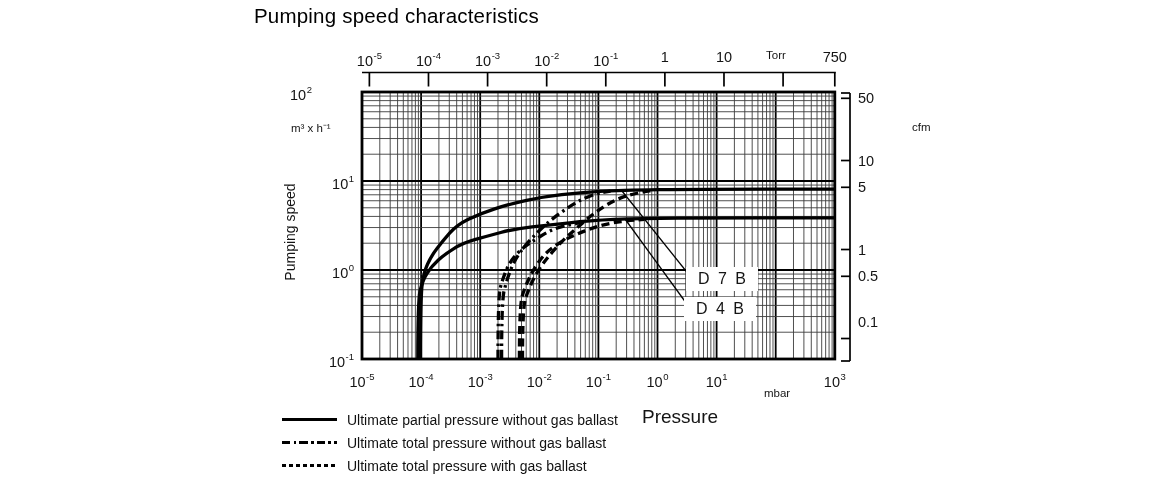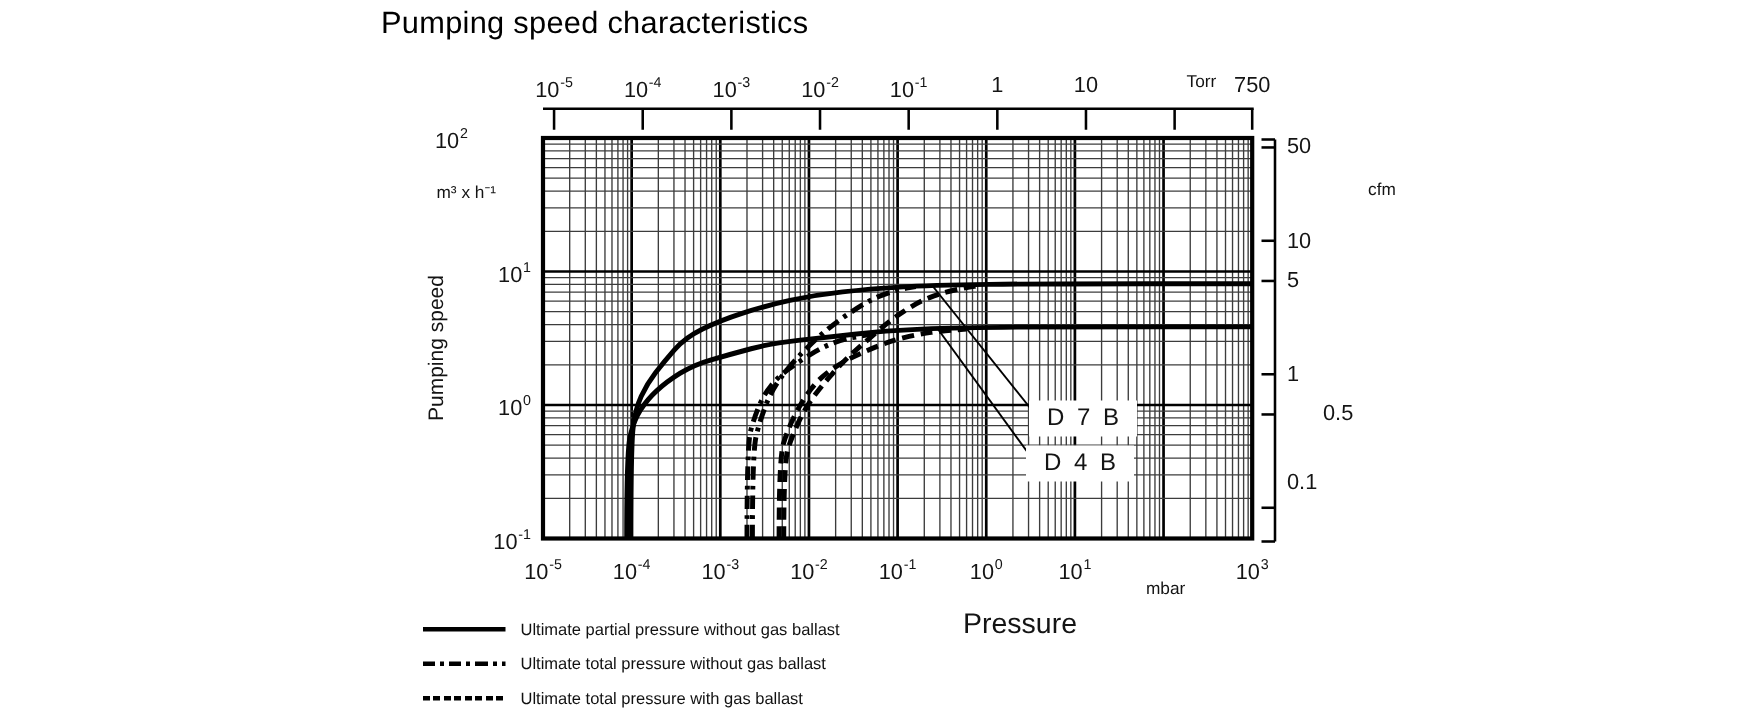--- a/index.html
+++ b/index.html
@@ -6,35 +6,35 @@
   body{width:1160px;height:480px;position:relative;overflow:hidden;
        font-family:"Liberation Sans",sans-serif;color:#141414;}
   #chart-svg{position:absolute;left:0;top:0;z-index:1;}
   #title{position:absolute;left:254px;top:4px;font-size:20.5px;letter-spacing:.2px;color:#000000;}
   .ticklabel{position:absolute;font-size:14.5px;white-space:nowrap;z-index:2;line-height:20px;}
   .ticklabel sup{font-size:9.5px;position:relative;top:-1px;margin-left:.5px;}
   .unit{position:absolute;font-size:11.5px;z-index:2;}
   #pumping-speed-label{position:absolute;left:191px;top:223px;width:200px;height:18px;
       text-align:center;font-size:14px;transform:rotate(-90deg);z-index:2;}
   #m3h-unit{left:291px;top:120px;}
-  #torr-unit{left:766px;top:49px;margin-left:25px;}
+  #torr-unit{left:766px;top:49px;}
   #mbar-unit{left:764px;top:387px;}
   #cfm-unit{left:912px;top:121px;}
   #pressure-label{position:absolute;left:642px;top:406px;font-size:19px;z-index:2;}
   .curve-label{position:absolute;background:#fff;font-size:16px;letter-spacing:2px;
       padding:3px 10px 3px 12px;z-index:5;}
   #curve-label-d8b{left:686px;top:267px;}
   #curve-label-d4b{left:684px;top:297px;}
   #legend{position:absolute;left:282px;top:408px;z-index:2;}
   .legend-row{display:flex;align-items:center;height:23px;}
   .legend-sample{width:55px;flex:0 0 55px;margin-right:10px;}
   .ls-solid{height:3.2px;background:#000;}
   .ls-dashdot{height:3px;background:repeating-linear-gradient(90deg,#000 0 8px,transparent 8px 11.5px,#000 11.5px 14px,transparent 14px 17.5px);}
   .ls-dotted{height:3.6px;background:repeating-linear-gradient(90deg,#000 0 4.5px,transparent 4.5px 7px);}
-  .legend-label{font-size:11px;color:#111;}
+  .legend-label{font-size:14px;color:#111;}
   
   .grid-minor{stroke:#3c3c3c;stroke-width:.9;}
   .grid-major{stroke:#000;stroke-width:1.8;}
   .plot-border{fill:none;stroke:#000;stroke-width:2.8;}
   .axis-line{stroke:#000;stroke-width:1.7;}
   .curve{fill:none;stroke:#000;stroke-width:3.3;}
   .leader{stroke:#000;stroke-width:1.3;}
 </style>
 </head>
 <body>
@@ -215,14 +215,14 @@
 <div class="ticklabel" style="left: 700.982px; top: 47px; width: 46px; text-align: center;">10</div>
 <div class="ticklabel" style="left: 811.798px; top: 47px; width: 46px; text-align: center;">750</div>
 <div class="ticklabel" style="left: 290px; top: 81px; width: 64px; text-align: left;">10<sup>2</sup></div>
 <div class="ticklabel" style="left: 290px; top: 170px; width: 64px; text-align: right;">10<sup>1</sup></div>
 <div class="ticklabel" style="left: 290px; top: 259px; width: 64px; text-align: right;">10<sup>0</sup></div>
 <div class="ticklabel" style="left: 290px; top: 348px; width: 64px; text-align: right;">10<sup>-1</sup></div>
 <div class="ticklabel" style="left: 858px; top: 88.3042px;">50</div>
 <div class="ticklabel" style="left: 858px; top: 150.513px;">10</div>
 <div class="ticklabel" style="left: 858px; top: 177.304px;">5</div>
 <div class="ticklabel" style="left: 858px; top: 239.513px;">1</div>
-<div class="ticklabel" style="left: 858px; top: 266.304px; margin-left: 24px;">0.5</div>
+<div class="ticklabel" style="left: 858px; top: 266.304px;">0.5</div>
 <div class="ticklabel" style="left: 858px; top: 312px;">0.1</div>
 
 </body></html>

